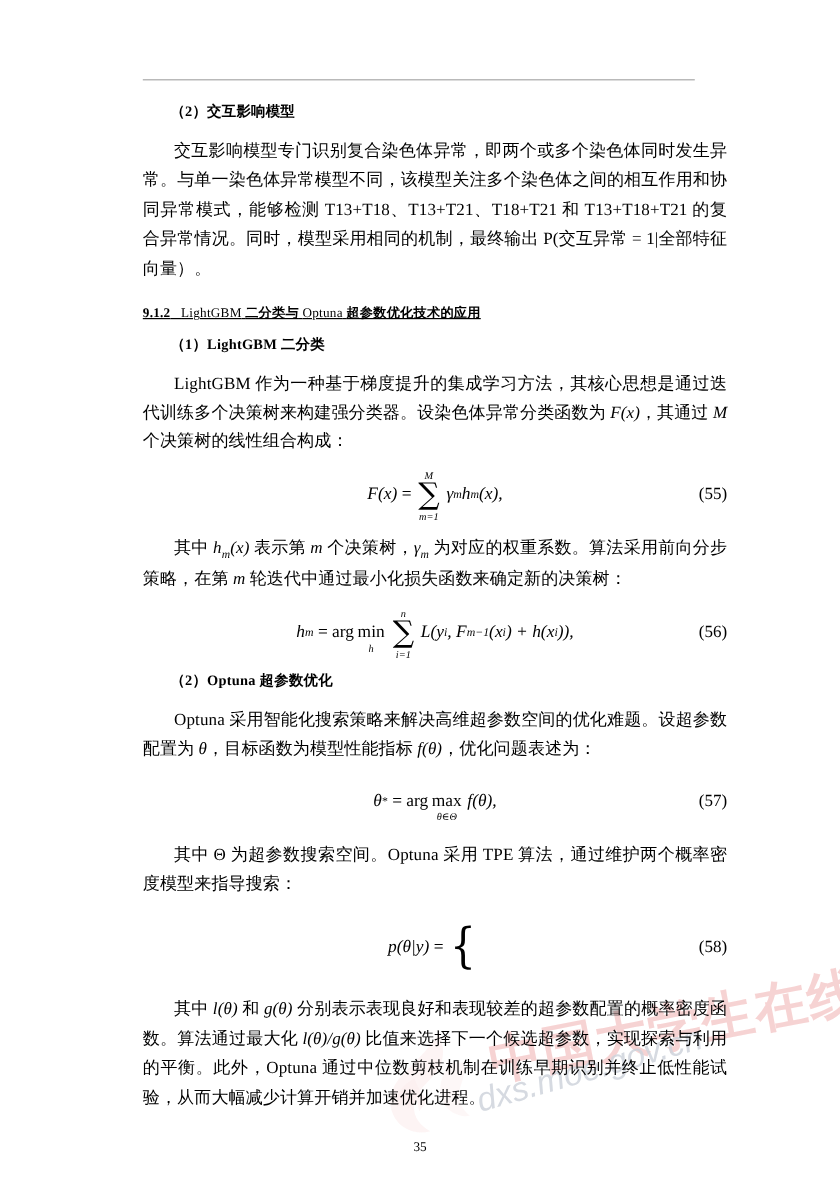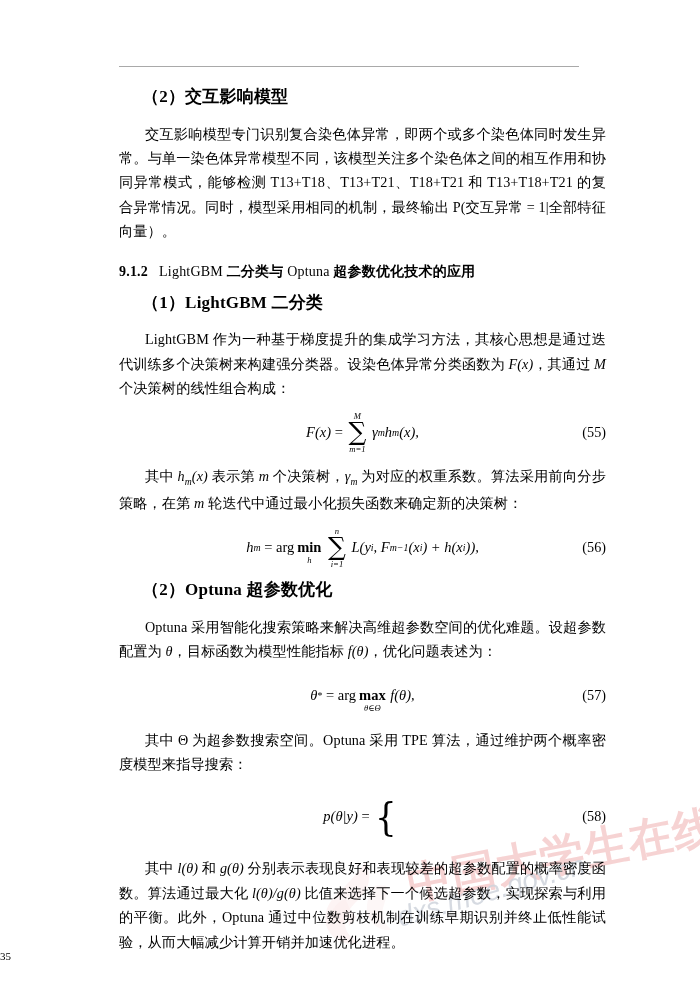--- a/index.html
+++ b/index.html
@@ -75,32 +75,33 @@
   
   .body {
     position: absolute;
     left: 119px;
     top: 84px;
     width: 487px;
     z-index: 2;
   }
 
   .h-sub {
-    font-size: 17px;
+    font-size: 12px;
     font-weight: bold;
     margin: 0 0 3px 0;
     padding-left: 23px;
     line-height: 1.5;
     letter-spacing: 0.2px;
   }
   .h-section {
-    font-size: 14px;
+    font-size: 11px;
     margin: 17px 0 8px 0;
     line-height: 1.5;
     letter-spacing: 0.2px;
+    text-decoration: underline;
   }
   .h-section .num { font-family: "Liberation Serif", serif; }
   .h-section .zh { font-weight: bold; }
   .h-section .lat { font-weight: normal; }
 
   p.para {
     font-size: 14.2px;
     line-height: 1.72;
     margin: 12px 0 0 0;
     text-align: justify;
@@ -161,21 +162,21 @@
     text-align: center;
   }
 
   .argop {
     position: relative;
     display: inline-block;
     text-align: center;
     margin: 0 1px 0 3px;
     vertical-align: middle;
   }
-  .argop .op { font-size: 14.5px; font-weight: bold; }
+  .argop .op { font-size: 14.5px; }
   .argop .sub {
     position: absolute;
     left: 0; right: 0;
     bottom: -9px;
     font-size: 8.6px;
     font-style: italic;
   }
 
   sub { font-size: 0.68em; font-style: italic; }
   sup { font-size: 0.68em; }
@@ -200,21 +201,21 @@
   }
   .cases .case-line { white-space: nowrap; }
   .cases .cond { margin-left: 16px; }
 
   
   .page-number {
     position: absolute;
     left: 0;
     right: 0;
     top: 950px;
-    text-align: left;
+    text-align: center;
     font-size: 11px;
     color: #000;
     z-index: 2;
   }
 </style>
 </head>
 <body>
 
 <div class="page">
 

